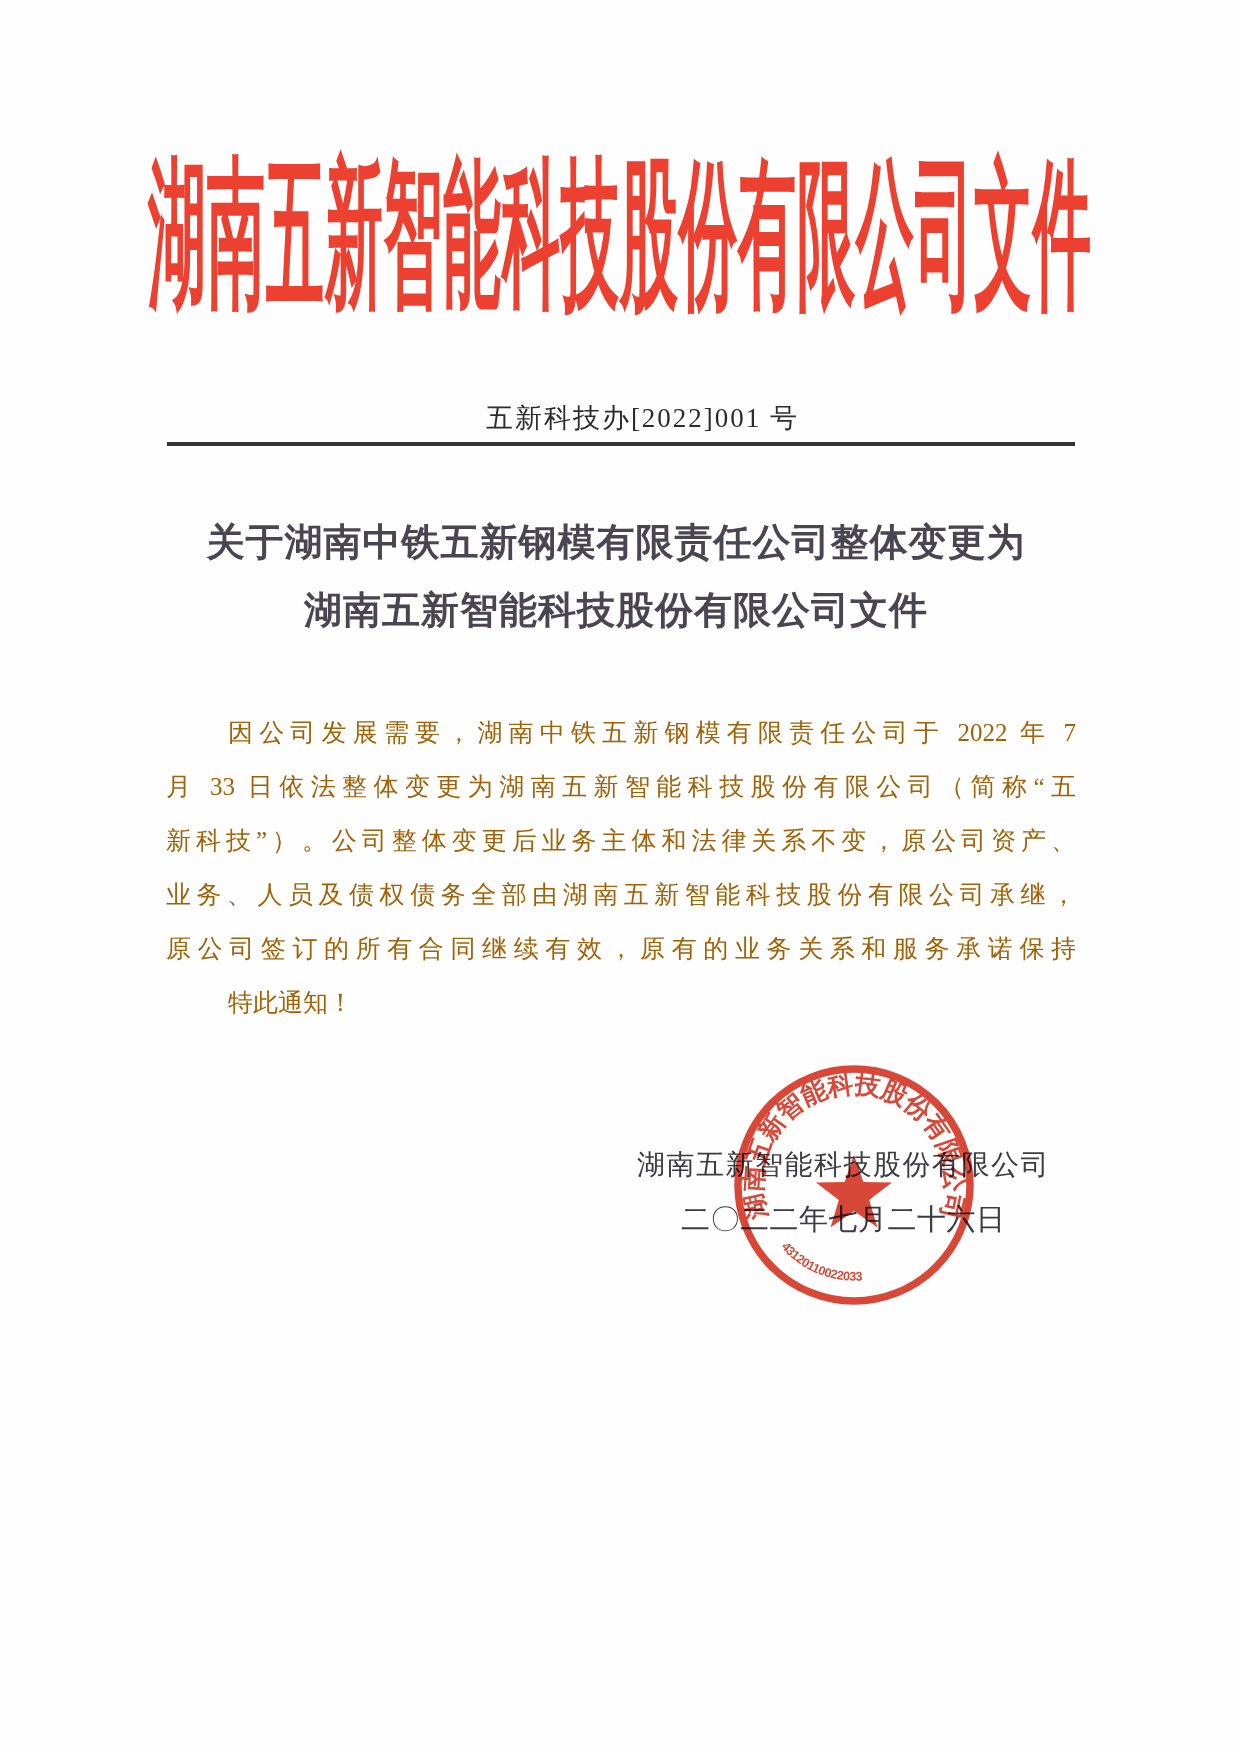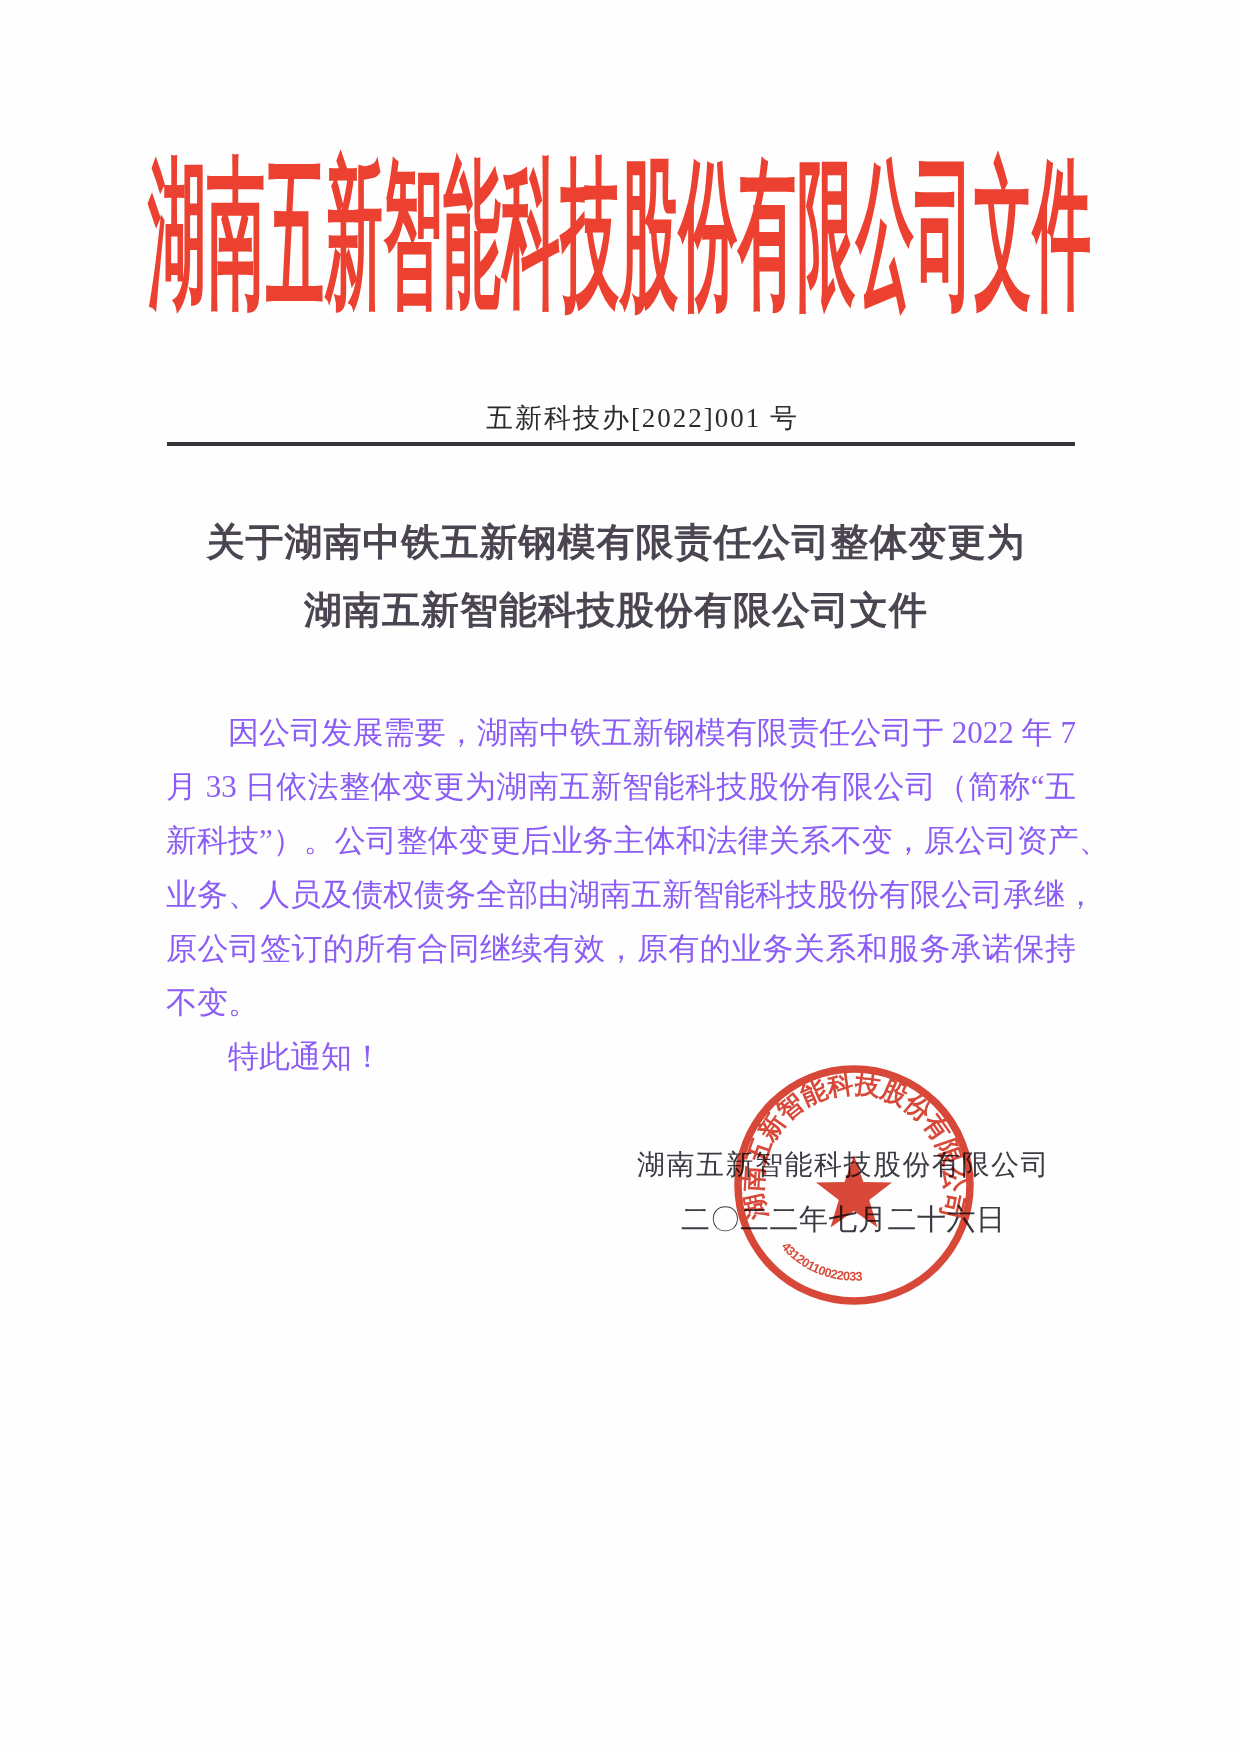--- a/index.html
+++ b/index.html
@@ -51,23 +51,23 @@
     font-size:38px;
     line-height:68px;
     color:#4a4550;
     letter-spacing:1px;
   }
   
   .body-text{
     position:absolute;
     top:706px;left:166px;
     width:910px;
-    font-size:31px;
+    font-size:25px;
     line-height:54px;
-    color:#8b5cf6;
+    color:#a16207;
   }
   .body-line{
     height:54px;
     text-align:justify;
     text-align-last:justify;
     text-justify:inter-character;
     white-space:nowrap;
   }
   .body-line.indent{ text-indent:62px; }
   .body-line.plain{ text-align:left; text-align-last:left; }
@@ -122,21 +122,20 @@
     <div>关于湖南中铁五新钢模有限责任公司整体变更为</div>
     <div>湖南五新智能科技股份有限公司文件</div>
   </div>
 
   <div class="body-text">
     <div class="body-line indent">因公司发展需要，湖南中铁五新钢模有限责任公司于 2022 年 7</div>
     <div class="body-line">月 33 日依法整体变更为湖南五新智能科技股份有限公司（简称“五</div>
     <div class="body-line">新科技”）。公司整体变更后业务主体和法律关系不变，原公司资产、</div>
     <div class="body-line">业务、人员及债权债务全部由湖南五新智能科技股份有限公司承继，</div>
     <div class="body-line">原公司签订的所有合同继续有效，原有的业务关系和服务承诺保持</div>
-    <div class="body-line plain">不变。</div>
     <div class="body-line plain indent">特此通知！</div>
   </div>
 
   <div class="sig-company">湖南五新智能科技股份有限公司</div>
 
   <div class="sig-date">二〇二二年七月二十六日</div>
 
   <div class="seal">
     <svg viewBox="-127 -127 254 254" xmlns="http://www.w3.org/2000/svg">
       <defs>

